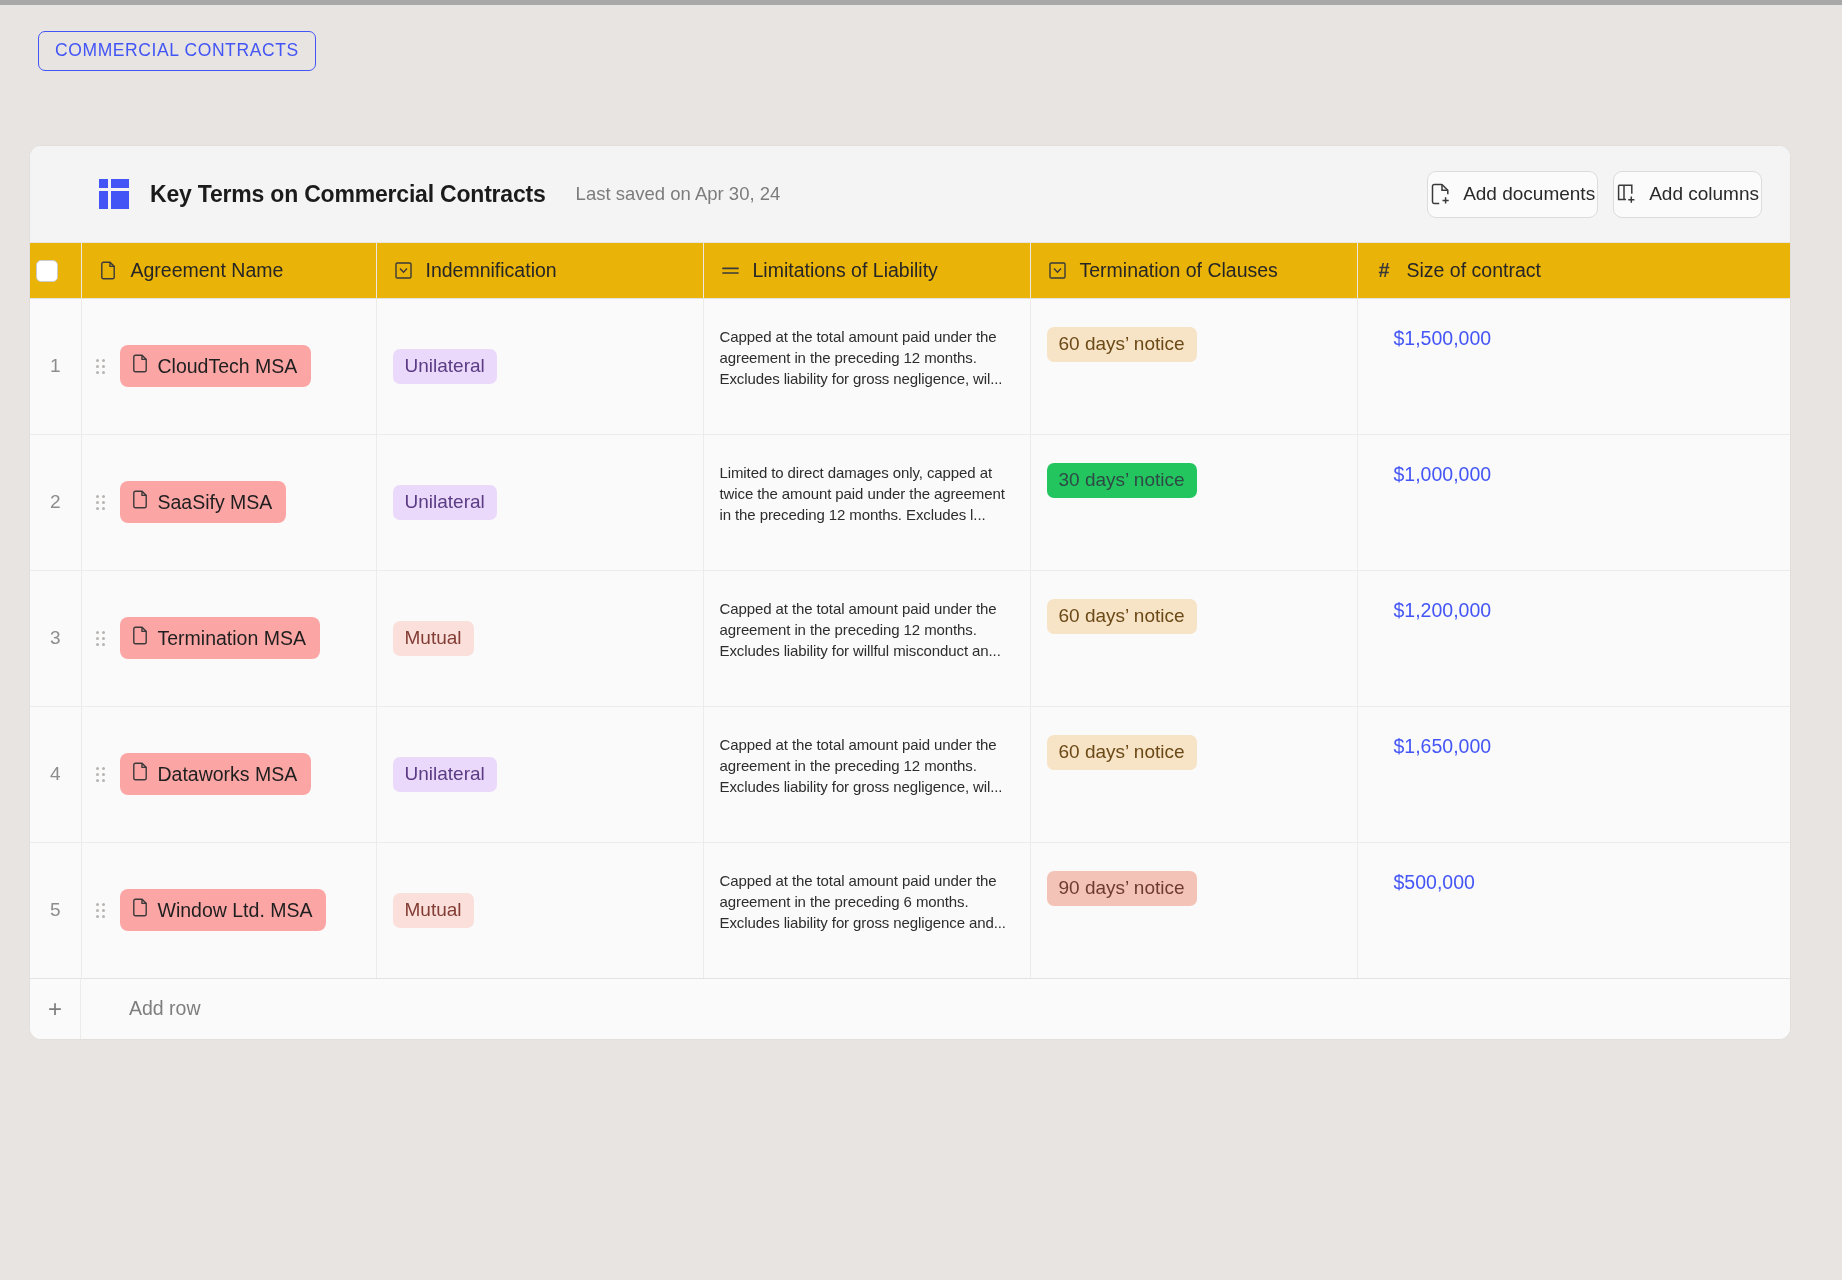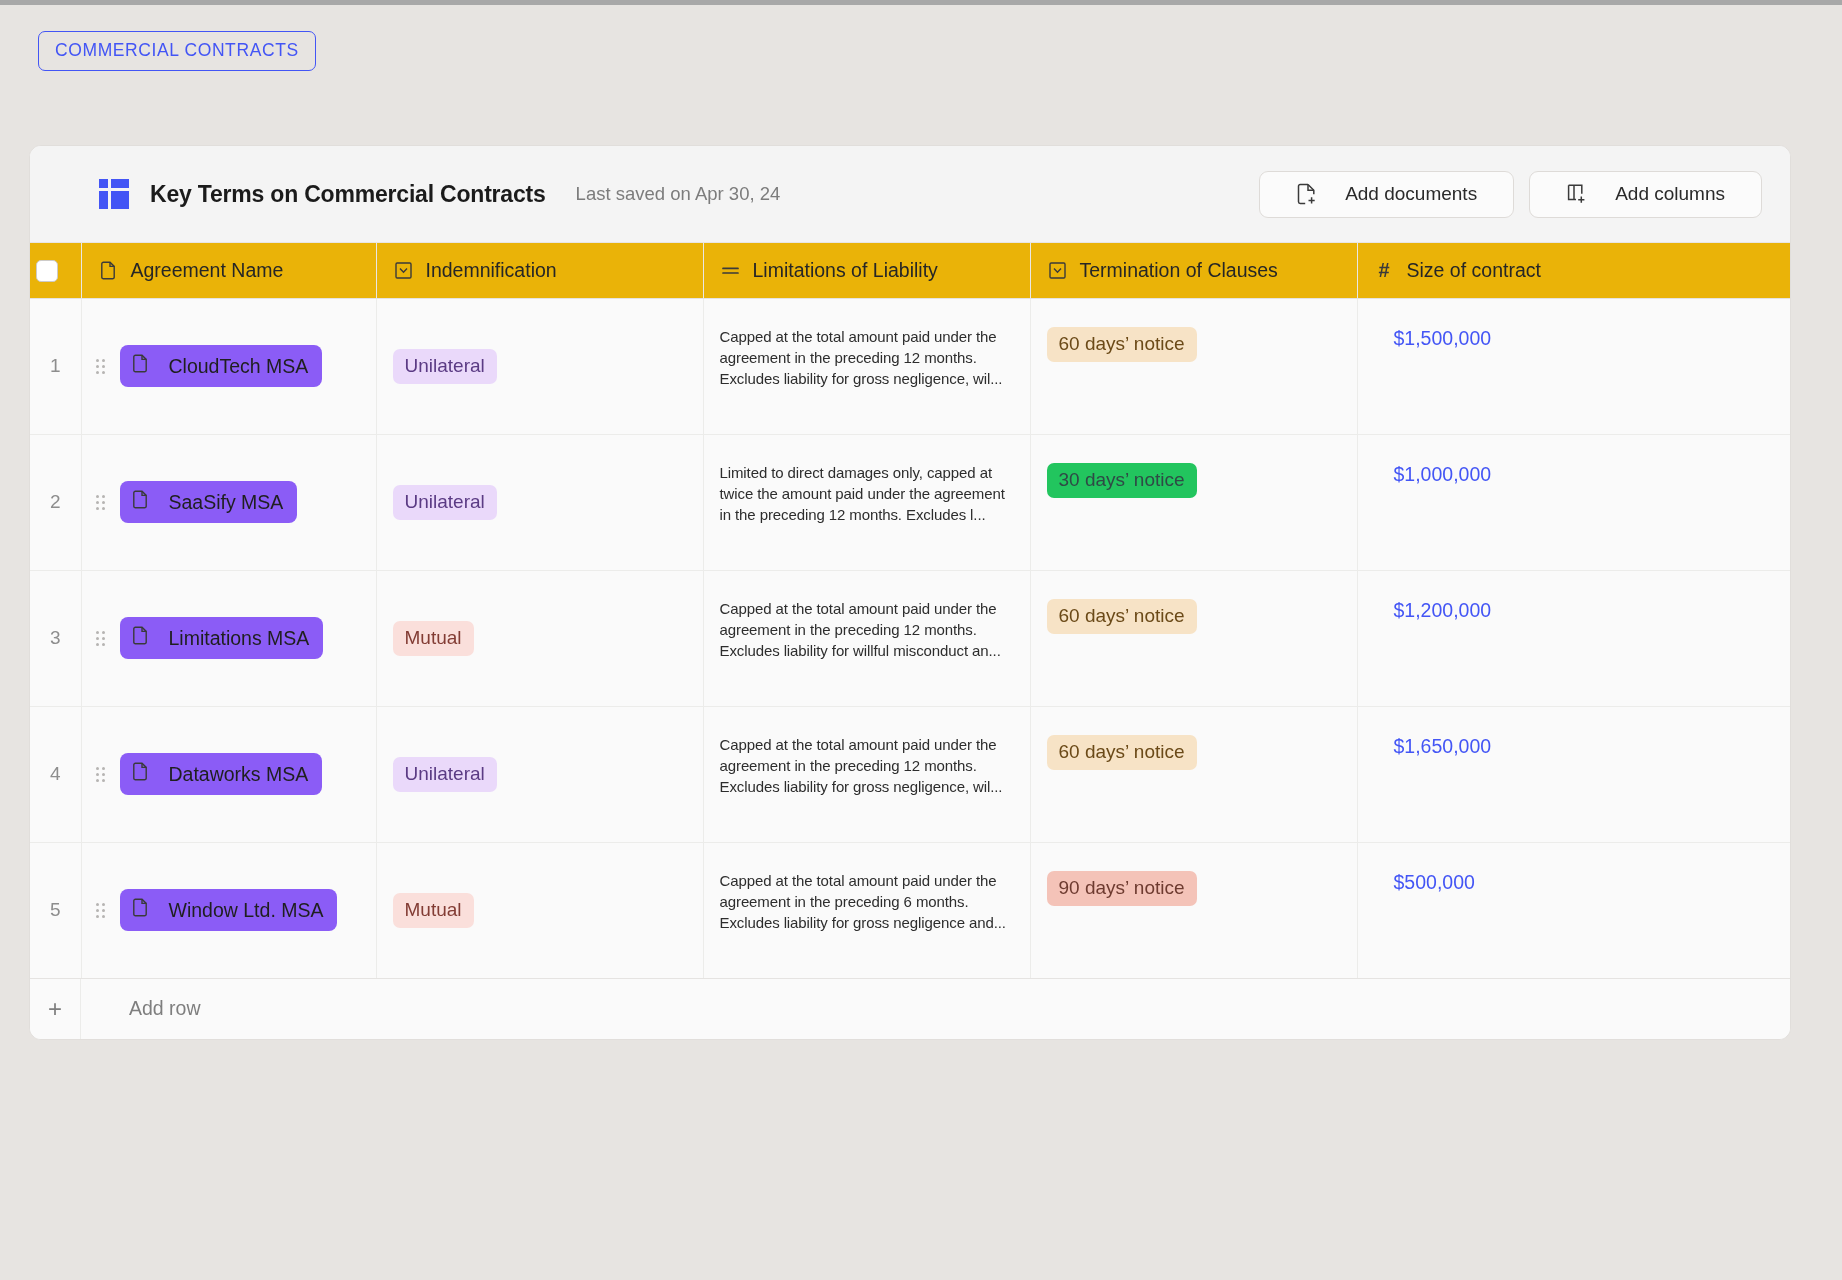--- a/index.html
+++ b/index.html
@@ -86,23 +86,23 @@
     font-size: 18.5px;
     color: #7c7c7c;
     margin-left: 30px;
     white-space: nowrap;
   }
   .head-spacer { flex: 1 1 auto; }
 
   .hbtn {
     display: inline-flex;
     align-items: center;
-    gap: 28px;
+    gap: 12px;
     height: 47px;
-    padding: 0 36px;
+    padding: 0 2px;
     border: 1px solid #dedbd8;
     border-radius: 9px;
     background: #fbfbfb;
     font-size: 19px;
     color: #2a2a2a;
     cursor: pointer;
     white-space: nowrap;
     justify-content: center;
   }
   .hbtn + .hbtn { margin-left: 15px; }
@@ -192,22 +192,22 @@
     grid-template-rows: 3px 3px 3px;
     gap: 3px;
     flex: 0 0 auto;
     cursor: grab;
   }
   .drag span { width: 3px; height: 3px; border-radius: 50%; background: #b6b4b2; display:block; }
 
   .doc-chip {
     display: inline-flex;
     align-items: center;
-    gap: 20px;
-    background: #8b5cf6;
+    gap: 9px;
+    background: #fca5a5;
     border-radius: 8px;
     padding: 9px 14px 9px 12px;
     font-size: 19.5px;
     color: #1f1f1f;
     white-space: nowrap;
     cursor: pointer;
   }
 
   td.cell-ind  { vertical-align: middle; }
   td.cell-term { vertical-align: top; padding-top: 28px; }
@@ -438,21 +438,21 @@
                 <span></span>
                 <span></span>
                 <span></span>
                 <span></span>
               </span>
               <span class="doc-chip">
                 <span><svg width="17" height="19" viewBox="0 0 17 19" fill="none" stroke="#3a3a3a" stroke-width="1.4">
                     <path d="M10 1.2H3.4A1.6 1.6 0 0 0 1.8 2.8v13.4A1.6 1.6 0 0 0 3.4 17.8h9.2a1.6 1.6 0 0 0 1.6-1.6V5.4z"></path>
                     <path d="M10 1.2v4.2h4.2"></path>
                   </svg></span>
-                <span>Limitations MSA</span>
+                <span>Termination MSA</span>
               </span>
             </span>
           </td>
           <td class="cell-ind"><span class="pill" style="background: rgb(250, 223, 219); color: rgb(130, 60, 52);">Mutual</span></td>
           <td class="cell-lim">Capped at the total amount paid under the agreement in the preceding 12 months. Excludes liability for willful misconduct an...</td>
           <td class="cell-term"><span class="pill" style="background: rgb(247, 227, 198); color: rgb(107, 74, 24);">60 days’ notice</span></td>
           <td class="cell-size"><span class="money">$1,200,000</span></td>
         </tr>
         <tr>
           <td class="cell-num">4</td>

